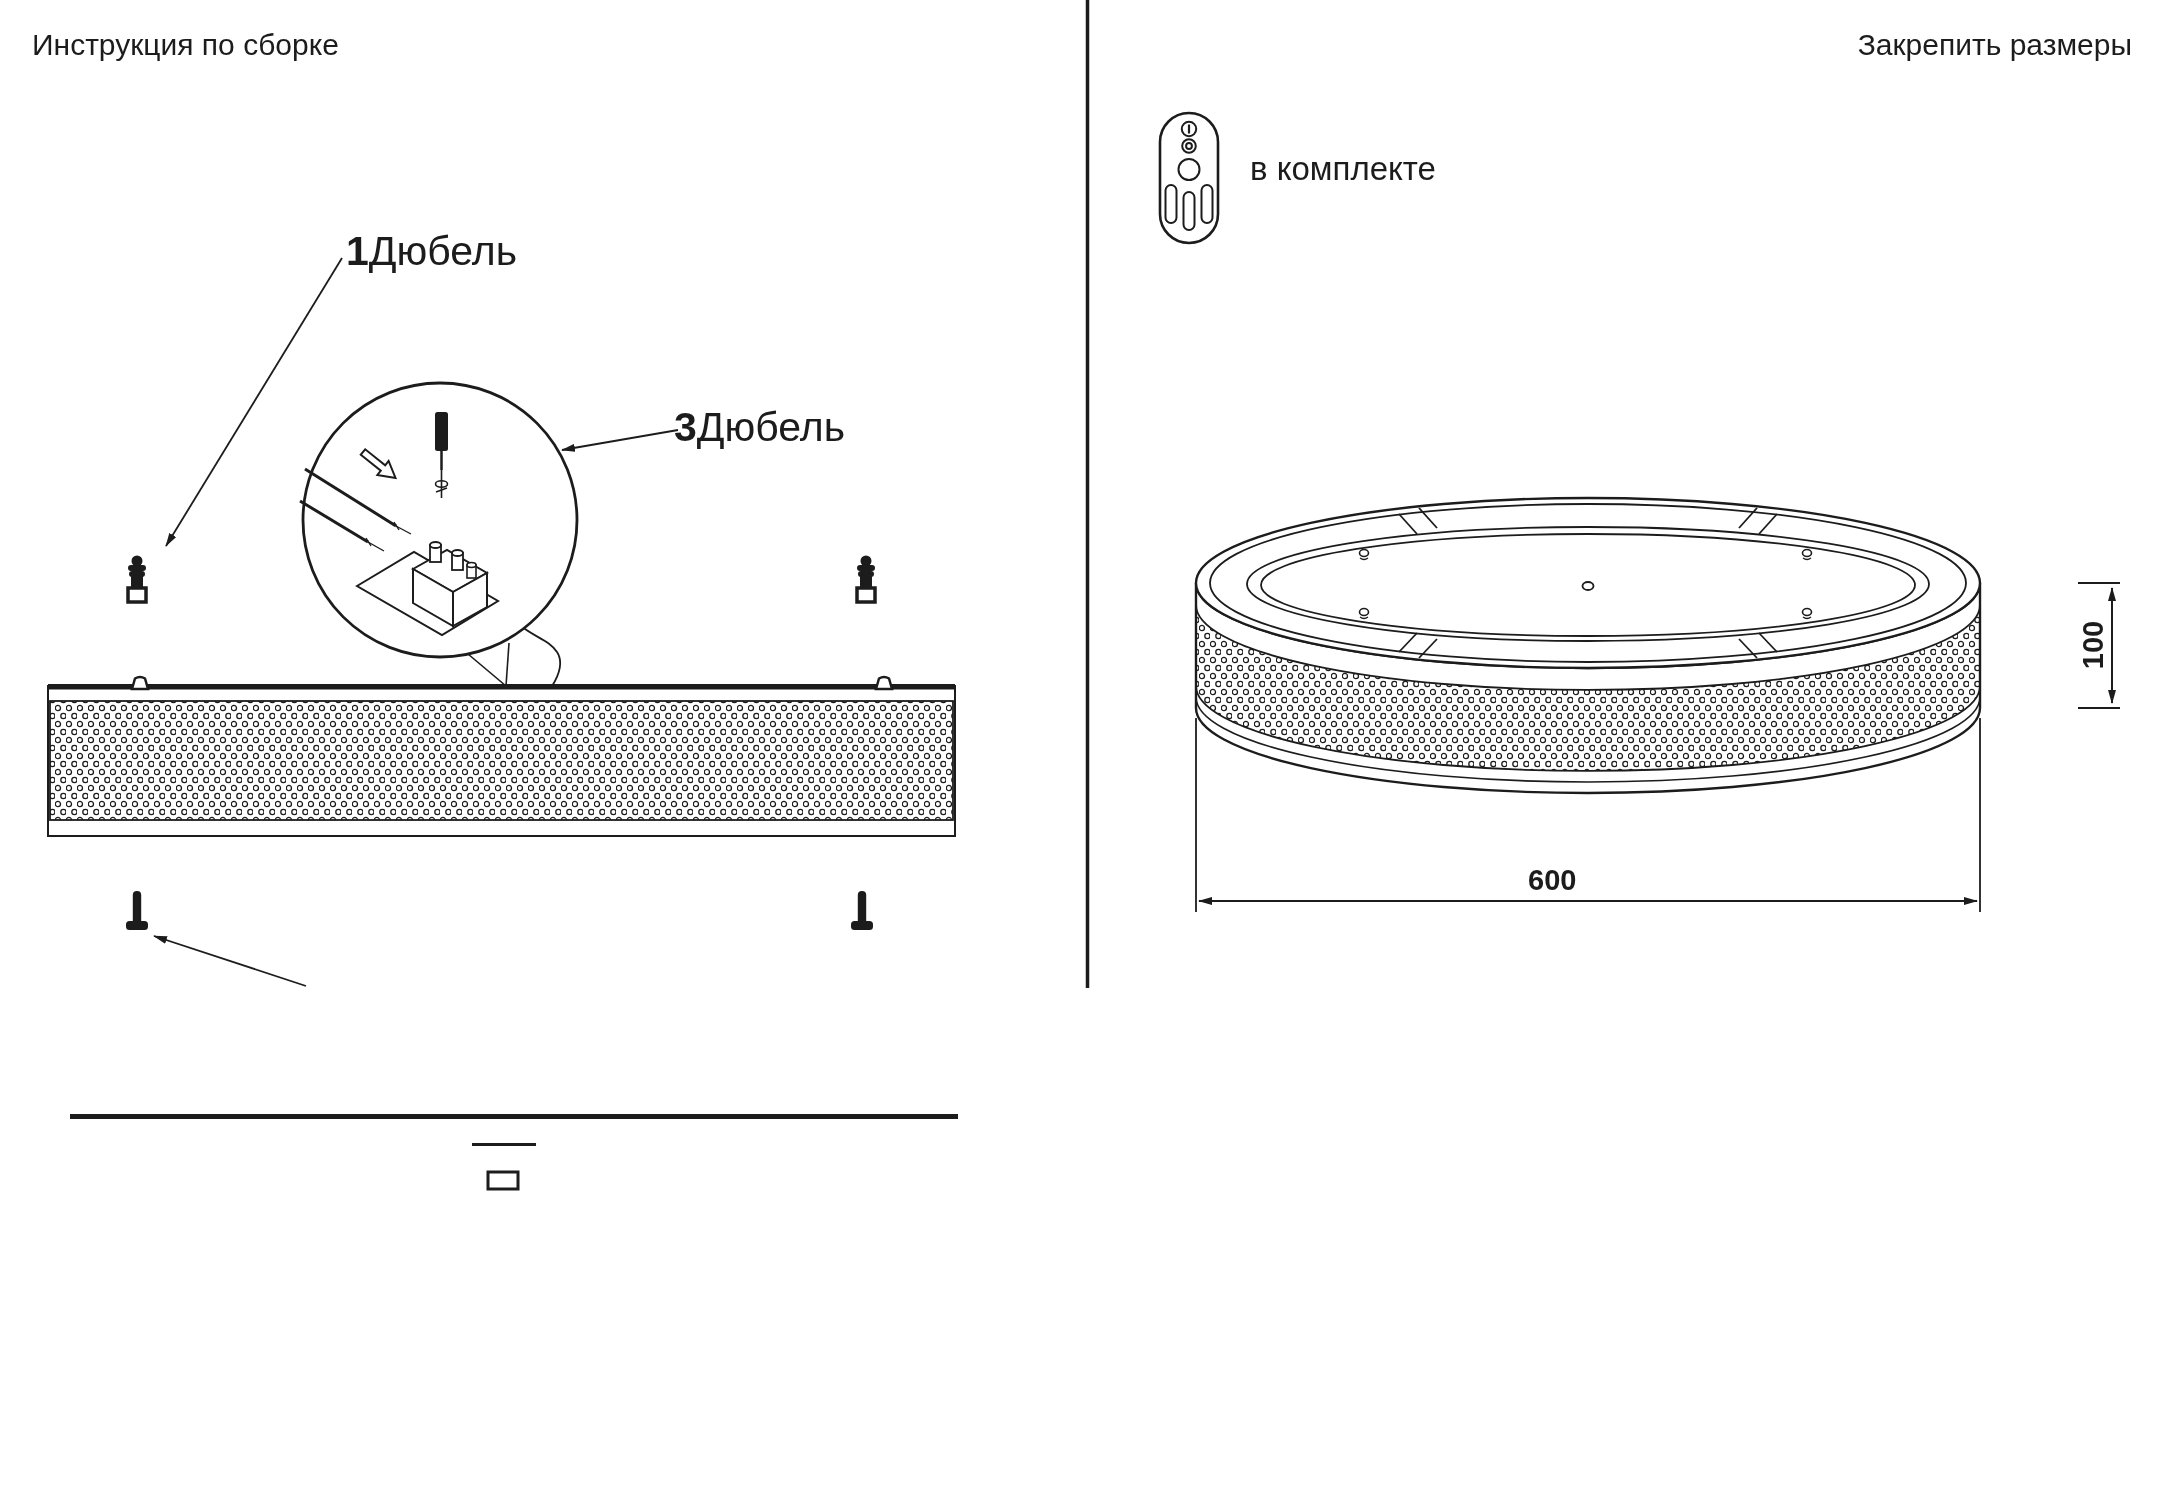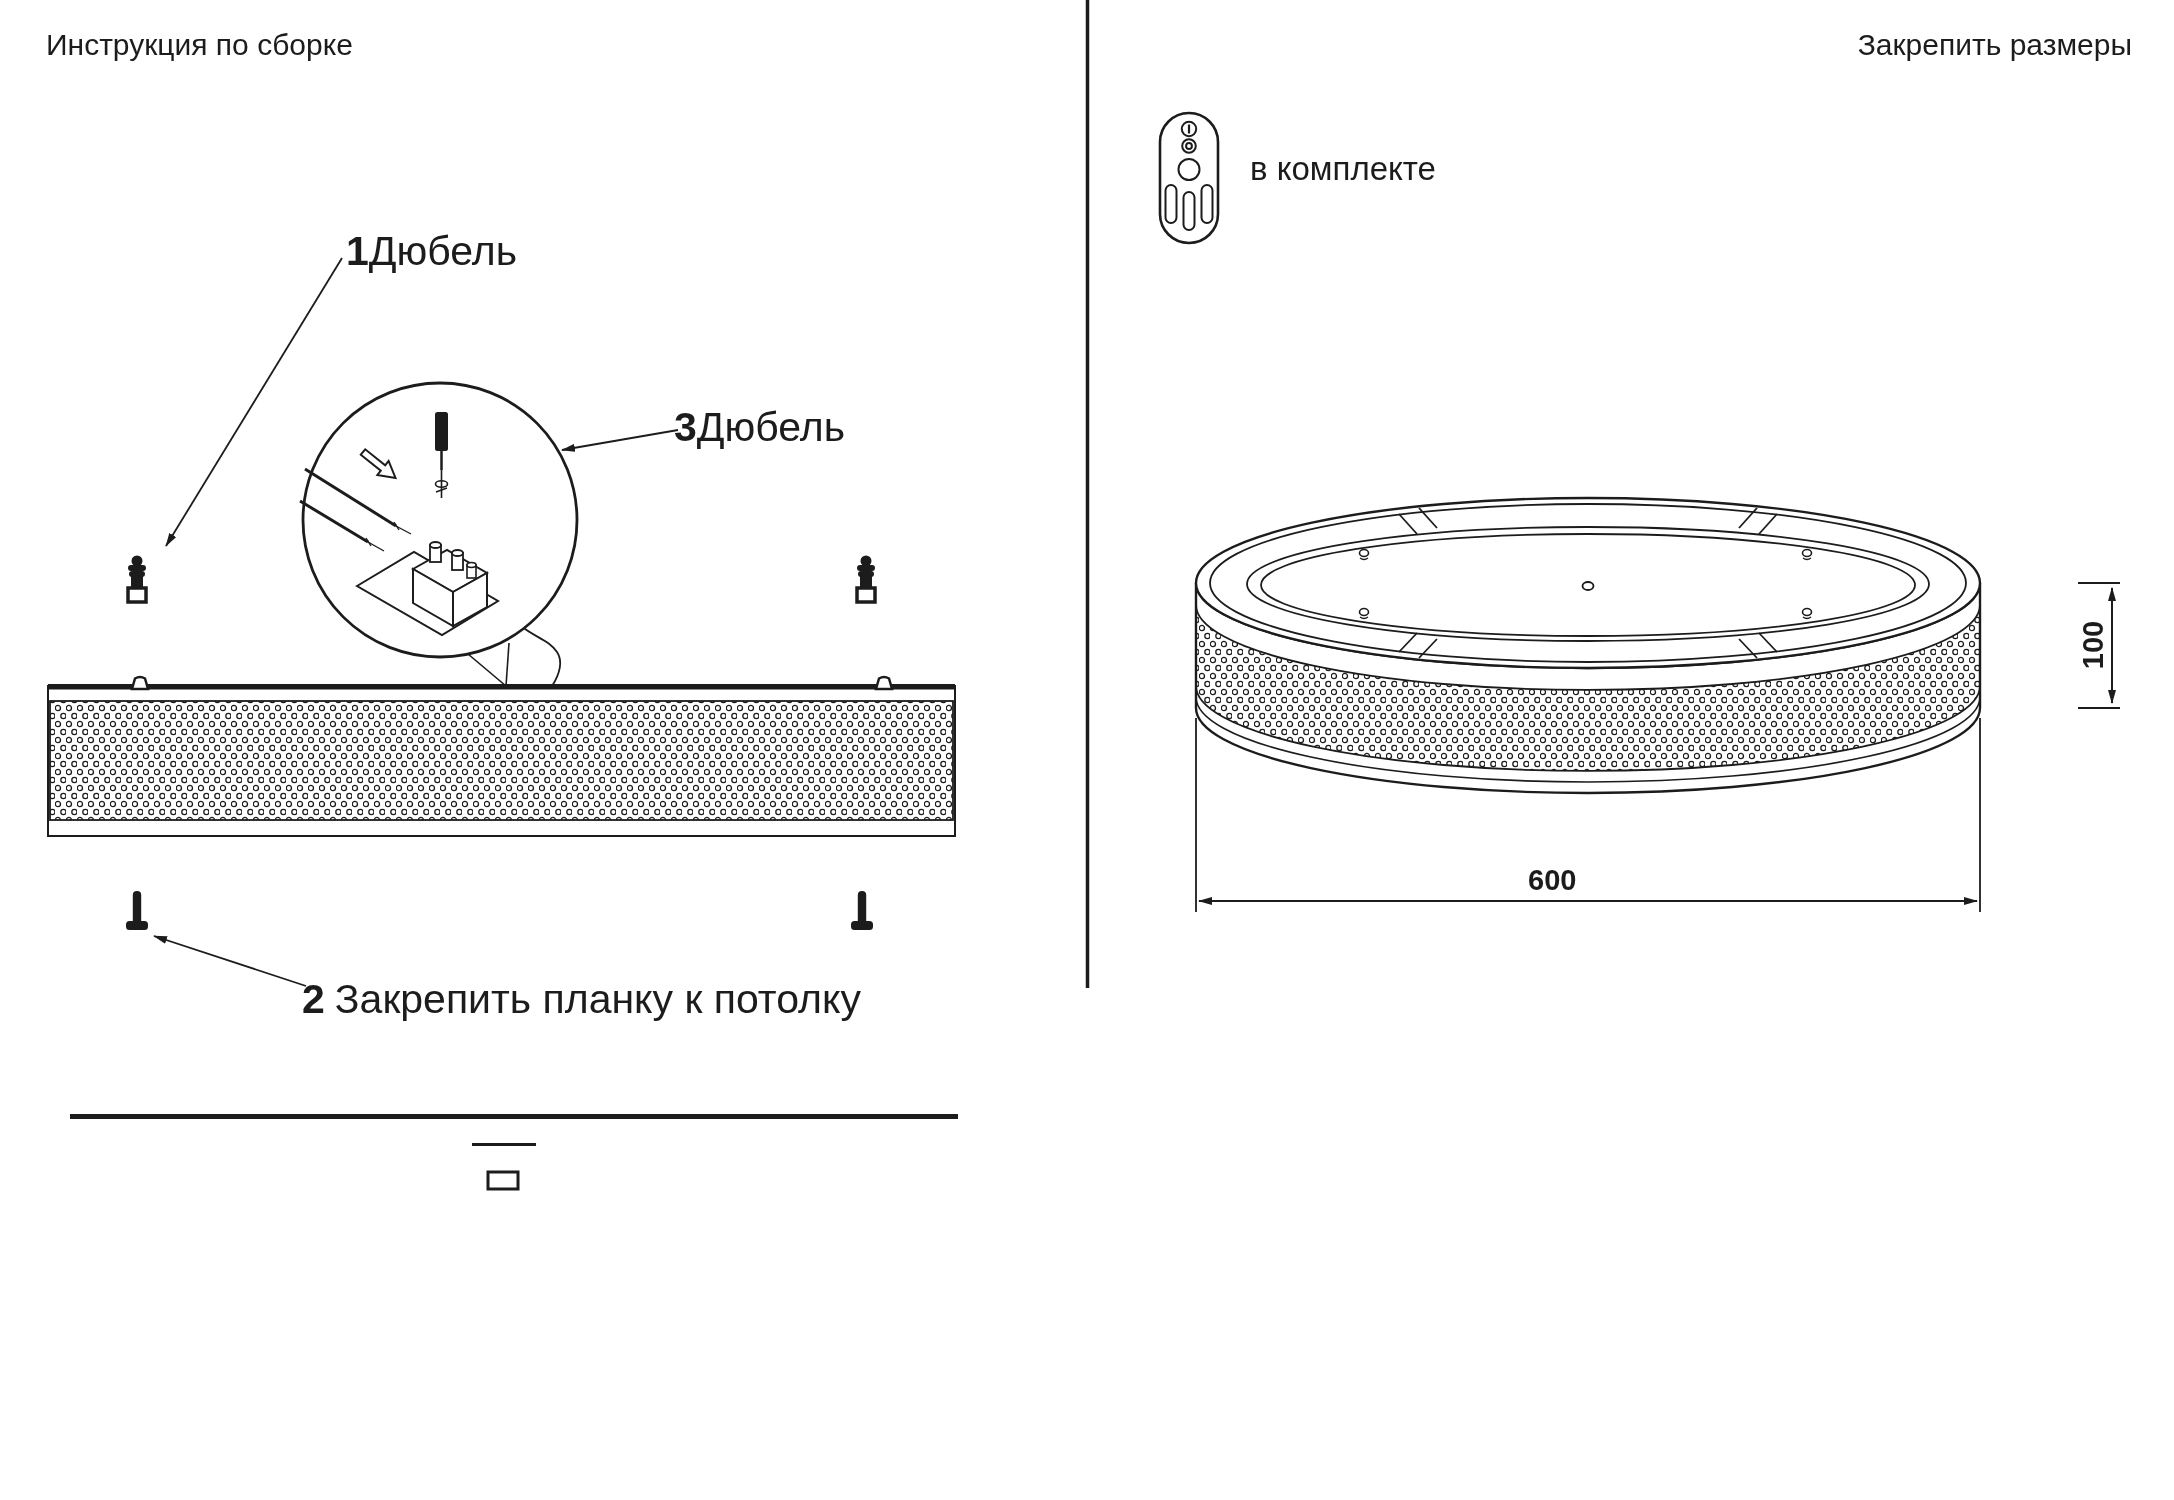--- a/index.html
+++ b/index.html
@@ -7,21 +7,21 @@
     position:relative;
     width:2174px;height:1500px;
     background:#ffffff;
     font-family:"Liberation Sans", sans-serif;
     color:#1c1c1c;
     overflow:hidden;
   }
   .art{position:absolute;left:0;top:0;}
   .t{position:absolute;white-space:nowrap;color:#1c1c1c;line-height:1.15;}
   .title{font-size:30px;}
-  .title-left{left:46px;top:28px;}
+  .title-left{left:32px;top:28px;}
   .title-right{right:42px;top:28px;}
   .callout{font-size:41px;}
   .callout b{font-weight:bold;}
   #c1{left:346px;top:228px;}
   #c3{left:674px;top:404px;}
   #c2{left:302px;top:976px;}
   #c2 .lbl{margin-left:10px;}
   #included{left:1250px;top:150px;font-size:33px;}
   .dim{font-weight:bold;font-size:29px;}
   #dim600{left:1528px;top:864px;width:120px;}
@@ -193,23 +193,20 @@
   <div class="t title title-right">Закрепить размеры</div>
 
   <div class="t callout" id="c1">
     <b>1</b><span class="lbl">Дюбель</span>
   </div>
 
   <div class="t callout" id="c3">
     <b>3</b><span class="lbl">Дюбель</span>
   </div>
 
-  <div class="t callout" id="c2">
-    <b>2</b><span class="lbl">Закрепить планку к потолку</span>
-  </div>
 
   <div class="t" id="included">в комплекте</div>
 
   <div class="t dim" id="dim600">600</div>
 
   <div class="t dim" id="dim100">100</div>
 
 
 </div>
 

